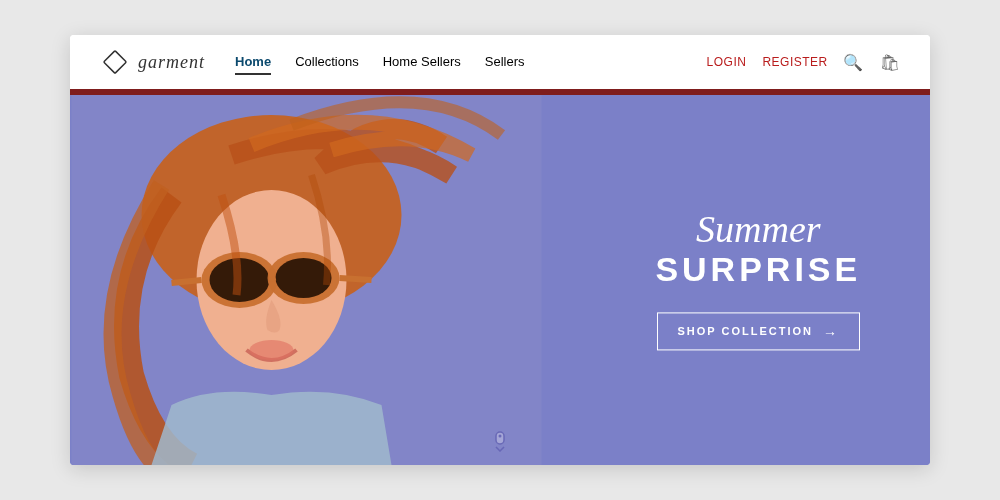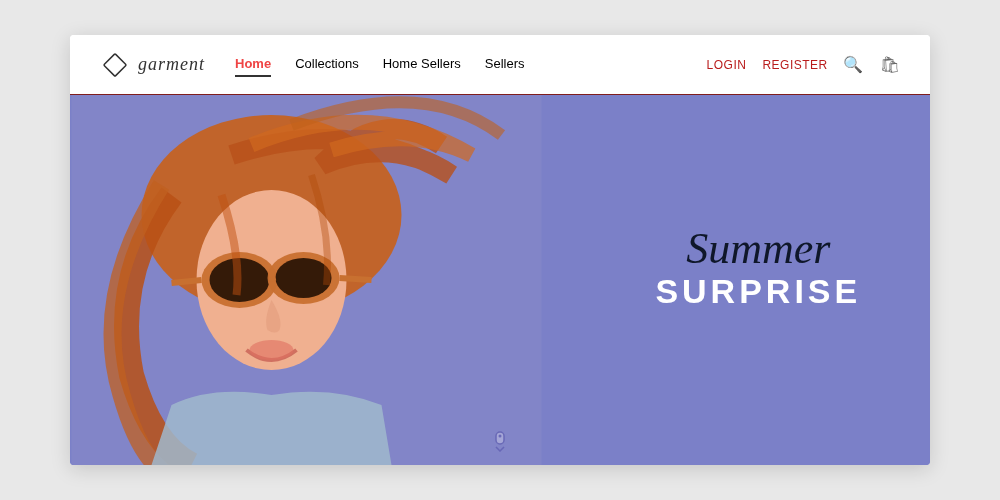--- a/index.html
+++ b/index.html
@@ -25,21 +25,21 @@
       flex-direction: column;
     }
 
     
     .header {
       background: #fff;
       height: 60px;
       display: flex;
       align-items: center;
       padding: 0 30px;
-      border-bottom: 1px solid #7f1d1d;
+      border-bottom: 6px solid #7f1d1d;
       flex-shrink: 0;
       z-index: 10;
     }
 
     .logo-area {
       display: flex;
       align-items: center;
       gap: 8px;
       margin-right: 30px;
     }
@@ -68,21 +68,21 @@
       font-family: Arial, sans-serif;
       font-size: 13px;
       color: #000000;
       cursor: pointer;
       text-decoration: none;
       position: relative;
       padding-bottom: 2px;
     }
 
     .nav-item.active {
-      color: #ef4444;
+      color: #0c4a6e;
       font-weight: 600;
     }
 
     .nav-item.active::after {
       content: '';
       position: absolute;
       bottom: -4px;
       left: 0;
       right: 0;
       height: 2px;
@@ -131,22 +131,22 @@
       right: 8%;
       top: 50%;
       transform: translateY(-50%);
       text-align: center;
       color: #fff;
     }
 
     .hero-title-script {
       font-family: 'Georgia', serif;
       font-style: italic;
-      font-size: 44px;
-      color: #0f172a;
+      font-size: 38px;
+      color: #ffffff;
       line-height: 1.1;
       font-weight: 400;
     }
 
     .hero-title-bold {
       font-family: Arial, sans-serif;
       font-size: 34px;
       font-weight: 800;
       color: #fff;
       letter-spacing: 4px;
@@ -267,20 +267,24 @@
         <path d="M100,310 Q140,290 200,300 Q260,290 310,310 L320,370 L80,370 Z" fill="#a0b8cc" opacity="0.85"></path>
 
         <path d="M150,100 Q170,160 165,200" stroke="#c05010" stroke-width="8" fill="none" opacity="0.5"></path>
         <path d="M240,80 Q260,140 255,190" stroke="#b04808" stroke-width="7" fill="none" opacity="0.4"></path>
       </svg>
     </div>
 
     <div class="hero-content">
       <div class="hero-title-script">Summer</div>
       <div class="hero-title-bold">SURPRISE</div>
+      <button class="shop-btn">
+        <span>SHOP COLLECTION</span>
+        <span class="arrow-right">→</span>
+      </button>
     </div>
 
     <div class="scroll-indicator">
       <svg width="24" height="24" viewBox="0 0 24 24" fill="none" xmlns="http://www.w3.org/2000/svg">
         <rect x="8" y="4" width="8" height="12" rx="4" stroke="rgba(100,100,180,0.9)" stroke-width="1.5" fill="rgba(200,200,230,0.5)"></rect>
         <circle cx="12" cy="8" r="1.5" fill="rgba(100,100,180,0.9)"></circle>
         <path d="M8 19 L12 23 L16 19" stroke="rgba(100,100,180,0.9)" stroke-width="1.5" fill="none"></path>
       </svg>
     </div>
   </section>

